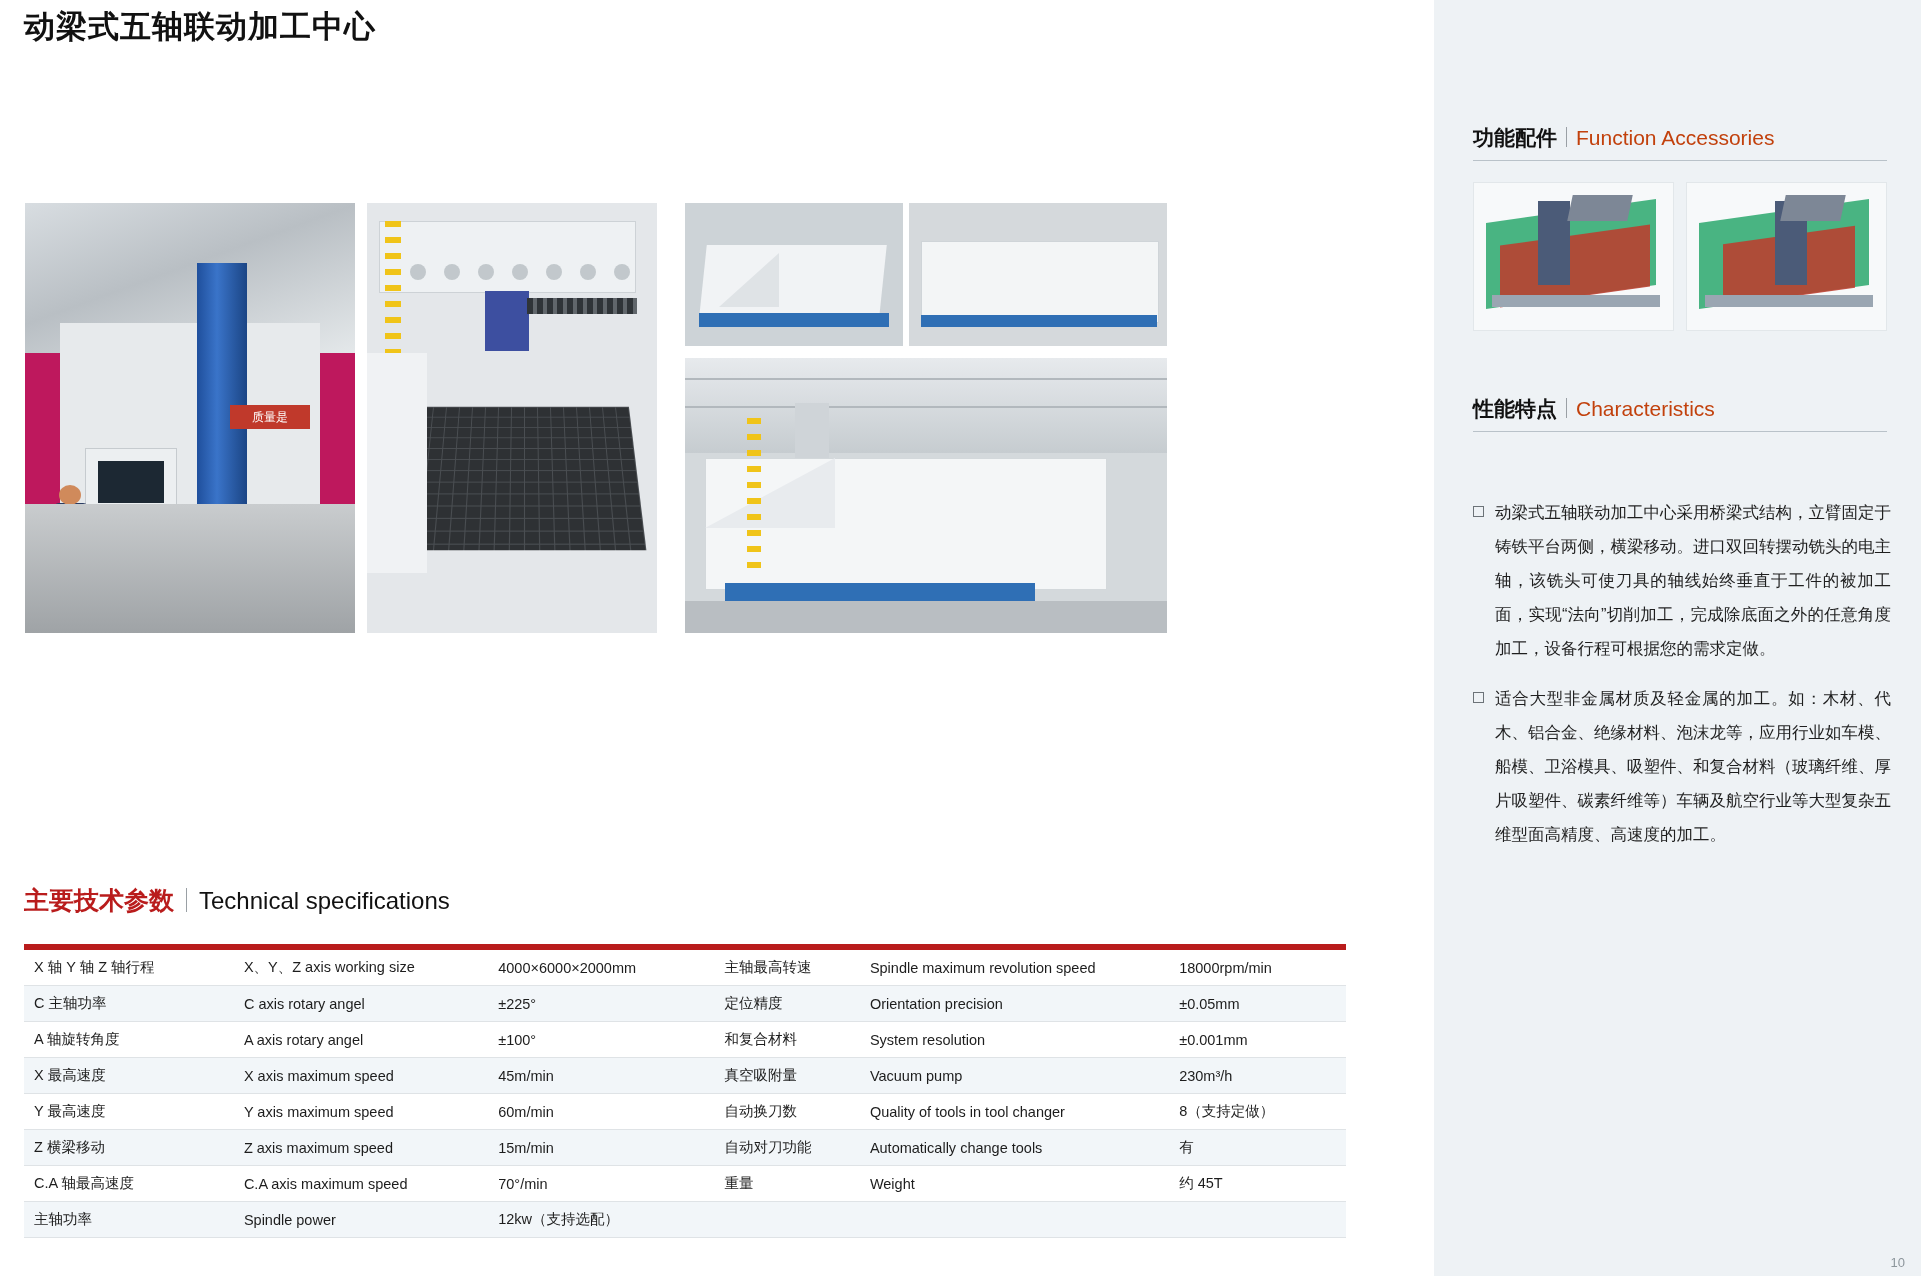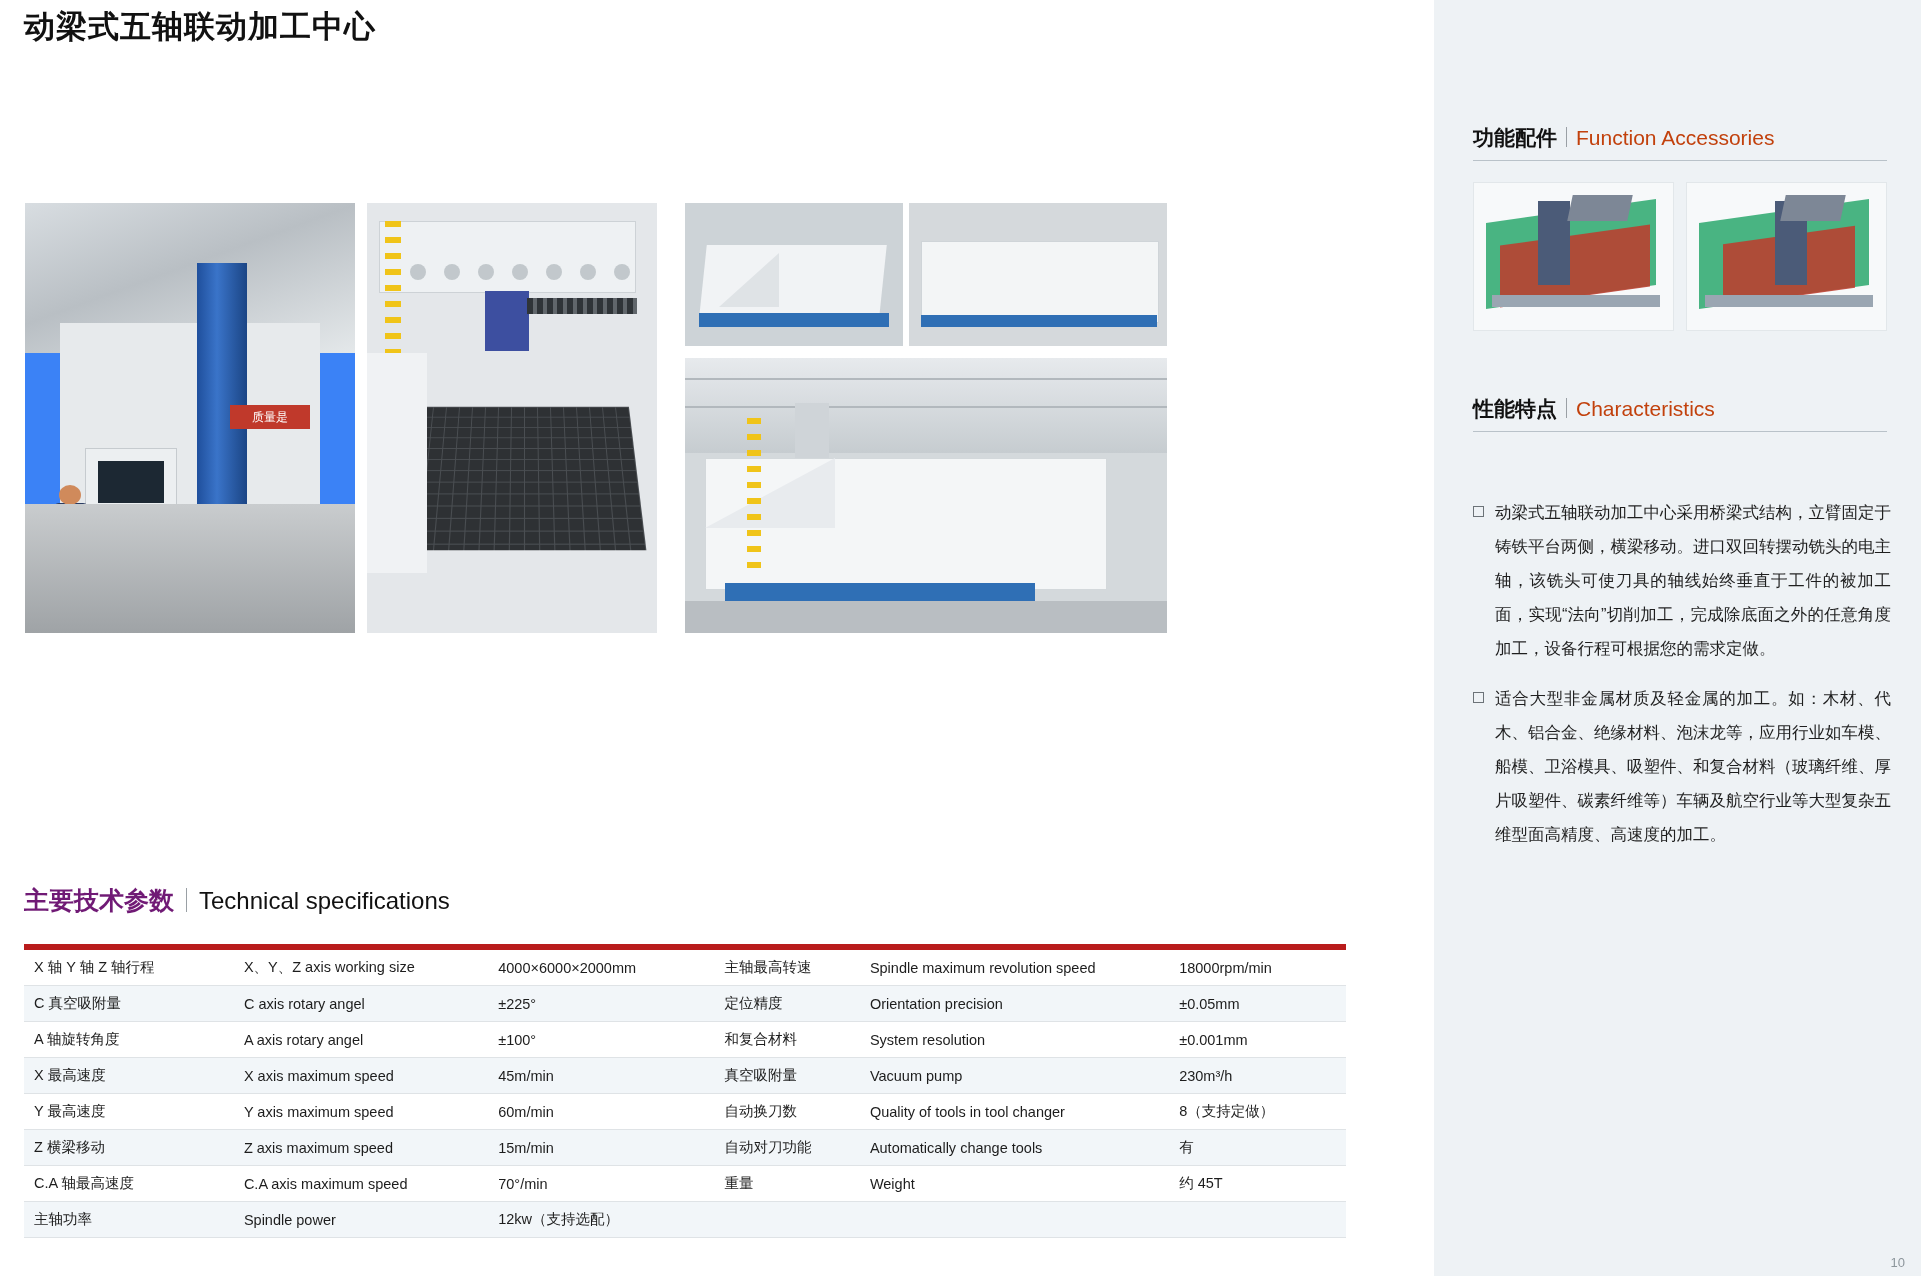--- a/index.html
+++ b/index.html
@@ -36,21 +36,21 @@
   }
 
   .photo {
     position: absolute;
     background: #d9dde0;
     overflow: hidden;
   }
   .photo .floor     { position:absolute; left:0; bottom:0; right:0; height:30%; background:linear-gradient(#c9ccce,#9fa3a6); }
 
   
-  #photo1 { left:0; top:0; width:330px; height:430px; background:#3b82f6; }
+  #photo1 { left:0; top:0; width:330px; height:430px; background:#be185d; }
   #photo1 .roof { position:absolute; left:0; top:0; width:100%; height:150px; background:linear-gradient(160deg,#d8dde1 0%,#b9bfc4 45%,#e4e8ea 100%); }
   #photo1 .machine-body { position:absolute; left:35px; top:120px; width:260px; height:230px; background:#e7eaec; }
   #photo1 .column { position:absolute; left:172px; top:60px; width:50px; height:290px; background:linear-gradient(90deg,#1f4f9c,#3a74c9 40%,#1b4585); }
   #photo1 .rail { position:absolute; left:10px; top:335px; width:300px; height:22px; background:#b6bdc2; }
   #photo1 .base { position:absolute; left:20px; top:355px; width:290px; height:40px; background:#dfe3e6; }
   #photo1 .operator { position:absolute; left:28px; top:300px; width:36px; height:120px; background:#2b3c62; border-radius:6px 6px 2px 2px; }
   #photo1 .operator:after { content:""; position:absolute; left:6px; top:-18px; width:22px; height:20px; background:#d08a5b; border-radius:50%; }
   #photo1 .console { position:absolute; left:60px; top:245px; width:90px; height:170px; background:#eceff1; border:1px solid #c6cbcf; }
   #photo1 .console .screen { position:absolute; left:12px; top:12px; width:66px; height:42px; background:#1c2833; }
   #photo1 .console .keys { position:absolute; left:12px; top:62px; width:66px; height:26px; background:#d6dade; }
@@ -93,21 +93,21 @@
   #photo5 .floor2 { position:absolute; left:0; bottom:0; width:100%; height:32px; background:#b9bec2; }
 
   
   .spec-heading {
     position: absolute;
     left: 24px;
     top: 884px;
     display: flex;
     align-items: baseline;
   }
-  .spec-heading .cn { font-size: 25px; font-weight: bold; color:#701a75; }
+  .spec-heading .cn { font-size: 25px; font-weight: bold; color:#b91c1c; }
   .spec-heading .bar { display:inline-block; width:1px; height:24px; background:#9aa0a5; margin:0 12px; position:relative; top:3px;}
   .spec-heading .en { font-size: 24px; color:#111; font-weight: 400; }
 
   table.spec {
     position: absolute;
     left: 24px;
     top: 944px;
     width: 1322px;
     border-collapse: collapse;
     font-size: 14.5px;
@@ -296,21 +296,21 @@
   <tbody>
     <tr>
       <td class="c1">X 轴 Y 轴 Z 轴行程</td>
       <td class="c2">X、Y、Z axis working size</td>
       <td class="c3">4000×6000×2000mm</td>
       <td class="c4">主轴最高转速</td>
       <td class="c5">Spindle maximum revolution speed</td>
       <td class="c6">18000rpm/min</td>
     </tr>
     <tr>
-      <td class="c1">C 真空吸附量</td>
+      <td class="c1">C 主轴功率</td>
       <td class="c2">C axis rotary angel</td>
       <td class="c3">±225°</td>
       <td class="c4">定位精度</td>
       <td class="c5">Orientation  precision</td>
       <td class="c6">±0.05mm</td>
     </tr>
     <tr>
       <td class="c1">A 轴旋转角度</td>
       <td class="c2">A axis rotary angel</td>
       <td class="c3">±100°</td>

